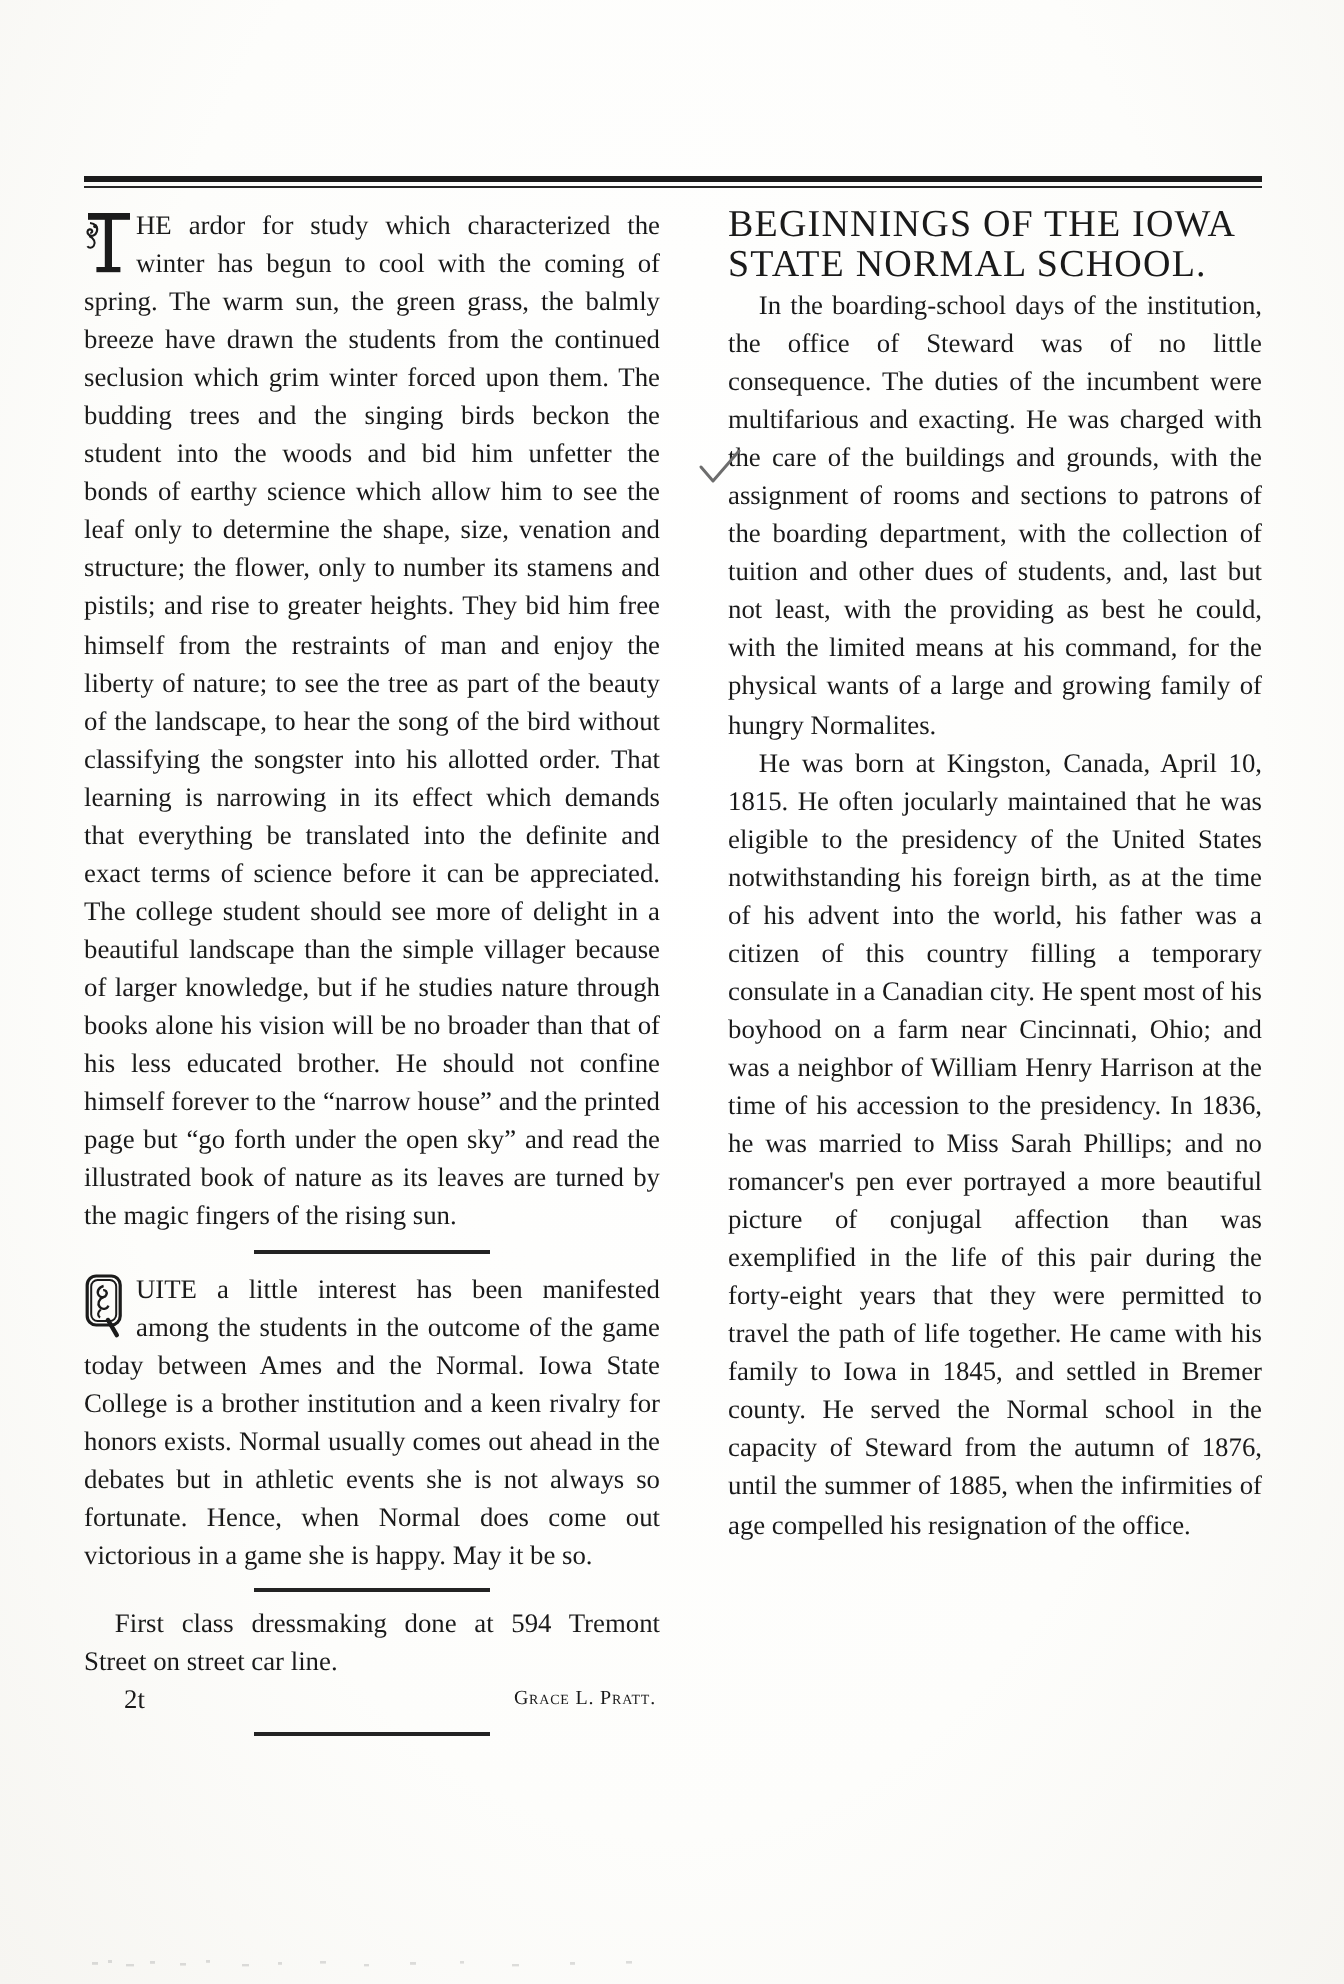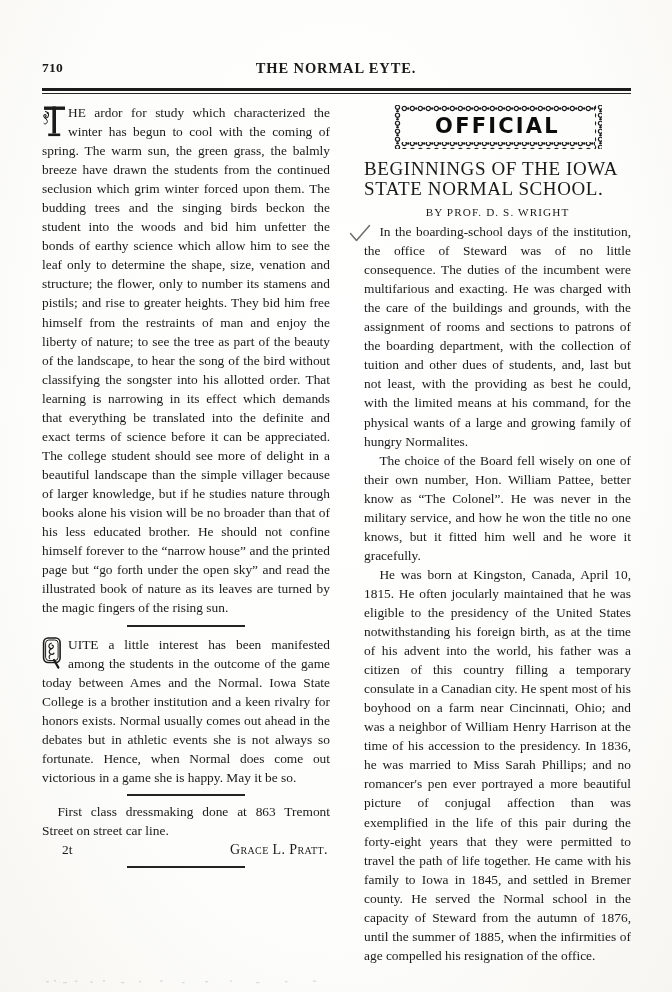--- a/index.html
+++ b/index.html
@@ -178,43 +178,39 @@
   .sig-left {
     position: absolute;
     left: 20px;
     top: 0;
   }
   .sig-right {
     position: absolute;
     right: 2px;
     top: 0;
     font-variant: small-caps;
-    font-size: 14px;
+    font-size: 10px;
     letter-spacing: .4px;
   }
 
   
   .speckle {
     position: absolute;
     left: 42px;
     bottom: 6px;
     width: 300px;
     height: 8px;
     opacity: .28;
   }
 </style>
 </head>
 <body>
 
 <div class="page">
 
-  <div class="runhead">
-    <div class="folio">710</div>
-    <div class="title">THE NORMAL EYTE.</div>
-  </div>
 
   <div class="headrule">
     <div class="thick"></div>
     <div class="thin"></div>
   </div>
 
   <div class="col col-left">
 
     <p class="dropcap-para">
       <span class="dropcap">
@@ -246,60 +242,37 @@
             <path d="M12.0 24.0l4.4 7.6" stroke-width="2.2" stroke-linecap="round"></path>
           </g>
         </svg>
       </span>
       <span>UITE a little interest has been manifested among the students in the outcome of the game today between Ames and the Normal. Iowa State College is a brother institution and a keen rivalry for honors exists. Normal usually comes out ahead in the debates but in athletic events she is not always so fortunate. Hence, when Normal does come out victorious in a game she is happy. May it be so.</span>
     </p>
 
     <div class="divider tight"></div>
 
     <p>
-      <span>First class dressmaking done at 863 Tremont Street on street car line.</span>
+      <span>First class dressmaking done at 594 Tremont Street on street car line.</span>
     </p>
     <div class="sig-line">
       <span class="sig-left">2t</span>
       <span class="sig-right">Grace L. Pratt.</span>
     </div>
 
     <div class="divider tight"></div>
 
   </div>
 
   <div class="col col-right">
 
-    <div class="official-box">
-      <svg class="official-ring-band" width="208" height="44" viewBox="0 0 208 44" aria-hidden="true">
-        <defs>
-          <pattern id="ringH" x="0" y="0" width="8" height="7" patternUnits="userSpaceOnUse">
-            <rect width="8" height="7" fill="#ffffff"></rect>
-            <circle cx="2.3" cy="3.5" r="2.1" fill="none" stroke="#1d1d1d" stroke-width="1.25"></circle>
-            <circle cx="6.3" cy="3.5" r="1.25" fill="#1d1d1d"></circle>
-          </pattern>
-          <pattern id="ringV" x="0" y="0" width="7" height="8" patternUnits="userSpaceOnUse">
-            <rect width="7" height="8" fill="#ffffff"></rect>
-            <circle cx="3.5" cy="2.3" r="2.1" fill="none" stroke="#1d1d1d" stroke-width="1.25"></circle>
-            <circle cx="3.5" cy="6.3" r="1.25" fill="#1d1d1d"></circle>
-          </pattern>
-        </defs>
-        <rect x="0" y="0" width="208" height="7" fill="url(#ringH)"></rect>
-        <rect x="0" y="37" width="208" height="7" fill="url(#ringH)"></rect>
-        <rect x="0" y="0" width="7" height="44" fill="url(#ringV)"></rect>
-        <rect x="201" y="0" width="7" height="44" fill="url(#ringV)"></rect>
-      </svg>
-      <div class="official-label">OFFICIAL</div>
-    </div>
 
     <div class="art-title">BEGINNINGS OF THE IOWA STATE NORMAL SCHOOL.</div>
-    <div class="art-byline">BY PROF. D. S. WRIGHT</div>
 
     <p>In the boarding-school days of the institution, the office of Steward was of no little consequence. The duties of the incumbent were multifarious and exacting. He was charged with the care of the buildings and grounds, with the assignment of rooms and sections to patrons of the boarding department, with the collection of tuition and other dues of students, and, last but not least, with the providing as best he could, with the limited means at his command, for the physical wants of a large and growing family of hungry Normalites.</p>
-    <p>The choice of the Board fell wisely on one of their own number, Hon. William Pattee, better know as “The Colonel”. He was never in the military service, and how he won the title no one knows, but it fitted him well and he wore it gracefully.</p>
     <p>He was born at Kingston, Canada, April 10, 1815. He often jocularly maintained that he was eligible to the presidency of the United States notwithstanding his foreign birth, as at the time of his advent into the world, his father was a citizen of this country filling a temporary consulate in a Canadian city. He spent most of his boyhood on a farm near Cincinnati, Ohio; and was a neighbor of William Henry Harrison at the time of his accession to the presidency. In 1836, he was married to Miss Sarah Phillips; and no romancer's pen ever portrayed a more beautiful picture of conjugal affection than was exemplified in the life of this pair during the forty-eight years that they were permitted to travel the path of life together. He came with his family to Iowa in 1845, and settled in Bremer county. He served the Normal school in the capacity of Steward from the autumn of 1876, until the summer of 1885, when the infirmities of age compelled his resignation of the office.</p>
   </div>
 
   <svg class="margin-check" viewBox="0 0 22 20" aria-hidden="true">
     <path d="M1.5 9.5 L7.5 16.5 L20.5 1.5" fill="none" stroke="#6d6d6d" stroke-width="1.5" stroke-linecap="round" stroke-linejoin="round"></path>
   </svg>
 
   <svg class="speckle" viewBox="0 0 300 8" aria-hidden="true">
     <g fill="#8d8d8d">
       <rect x="4" y="3" width="3" height="1.4"></rect>

